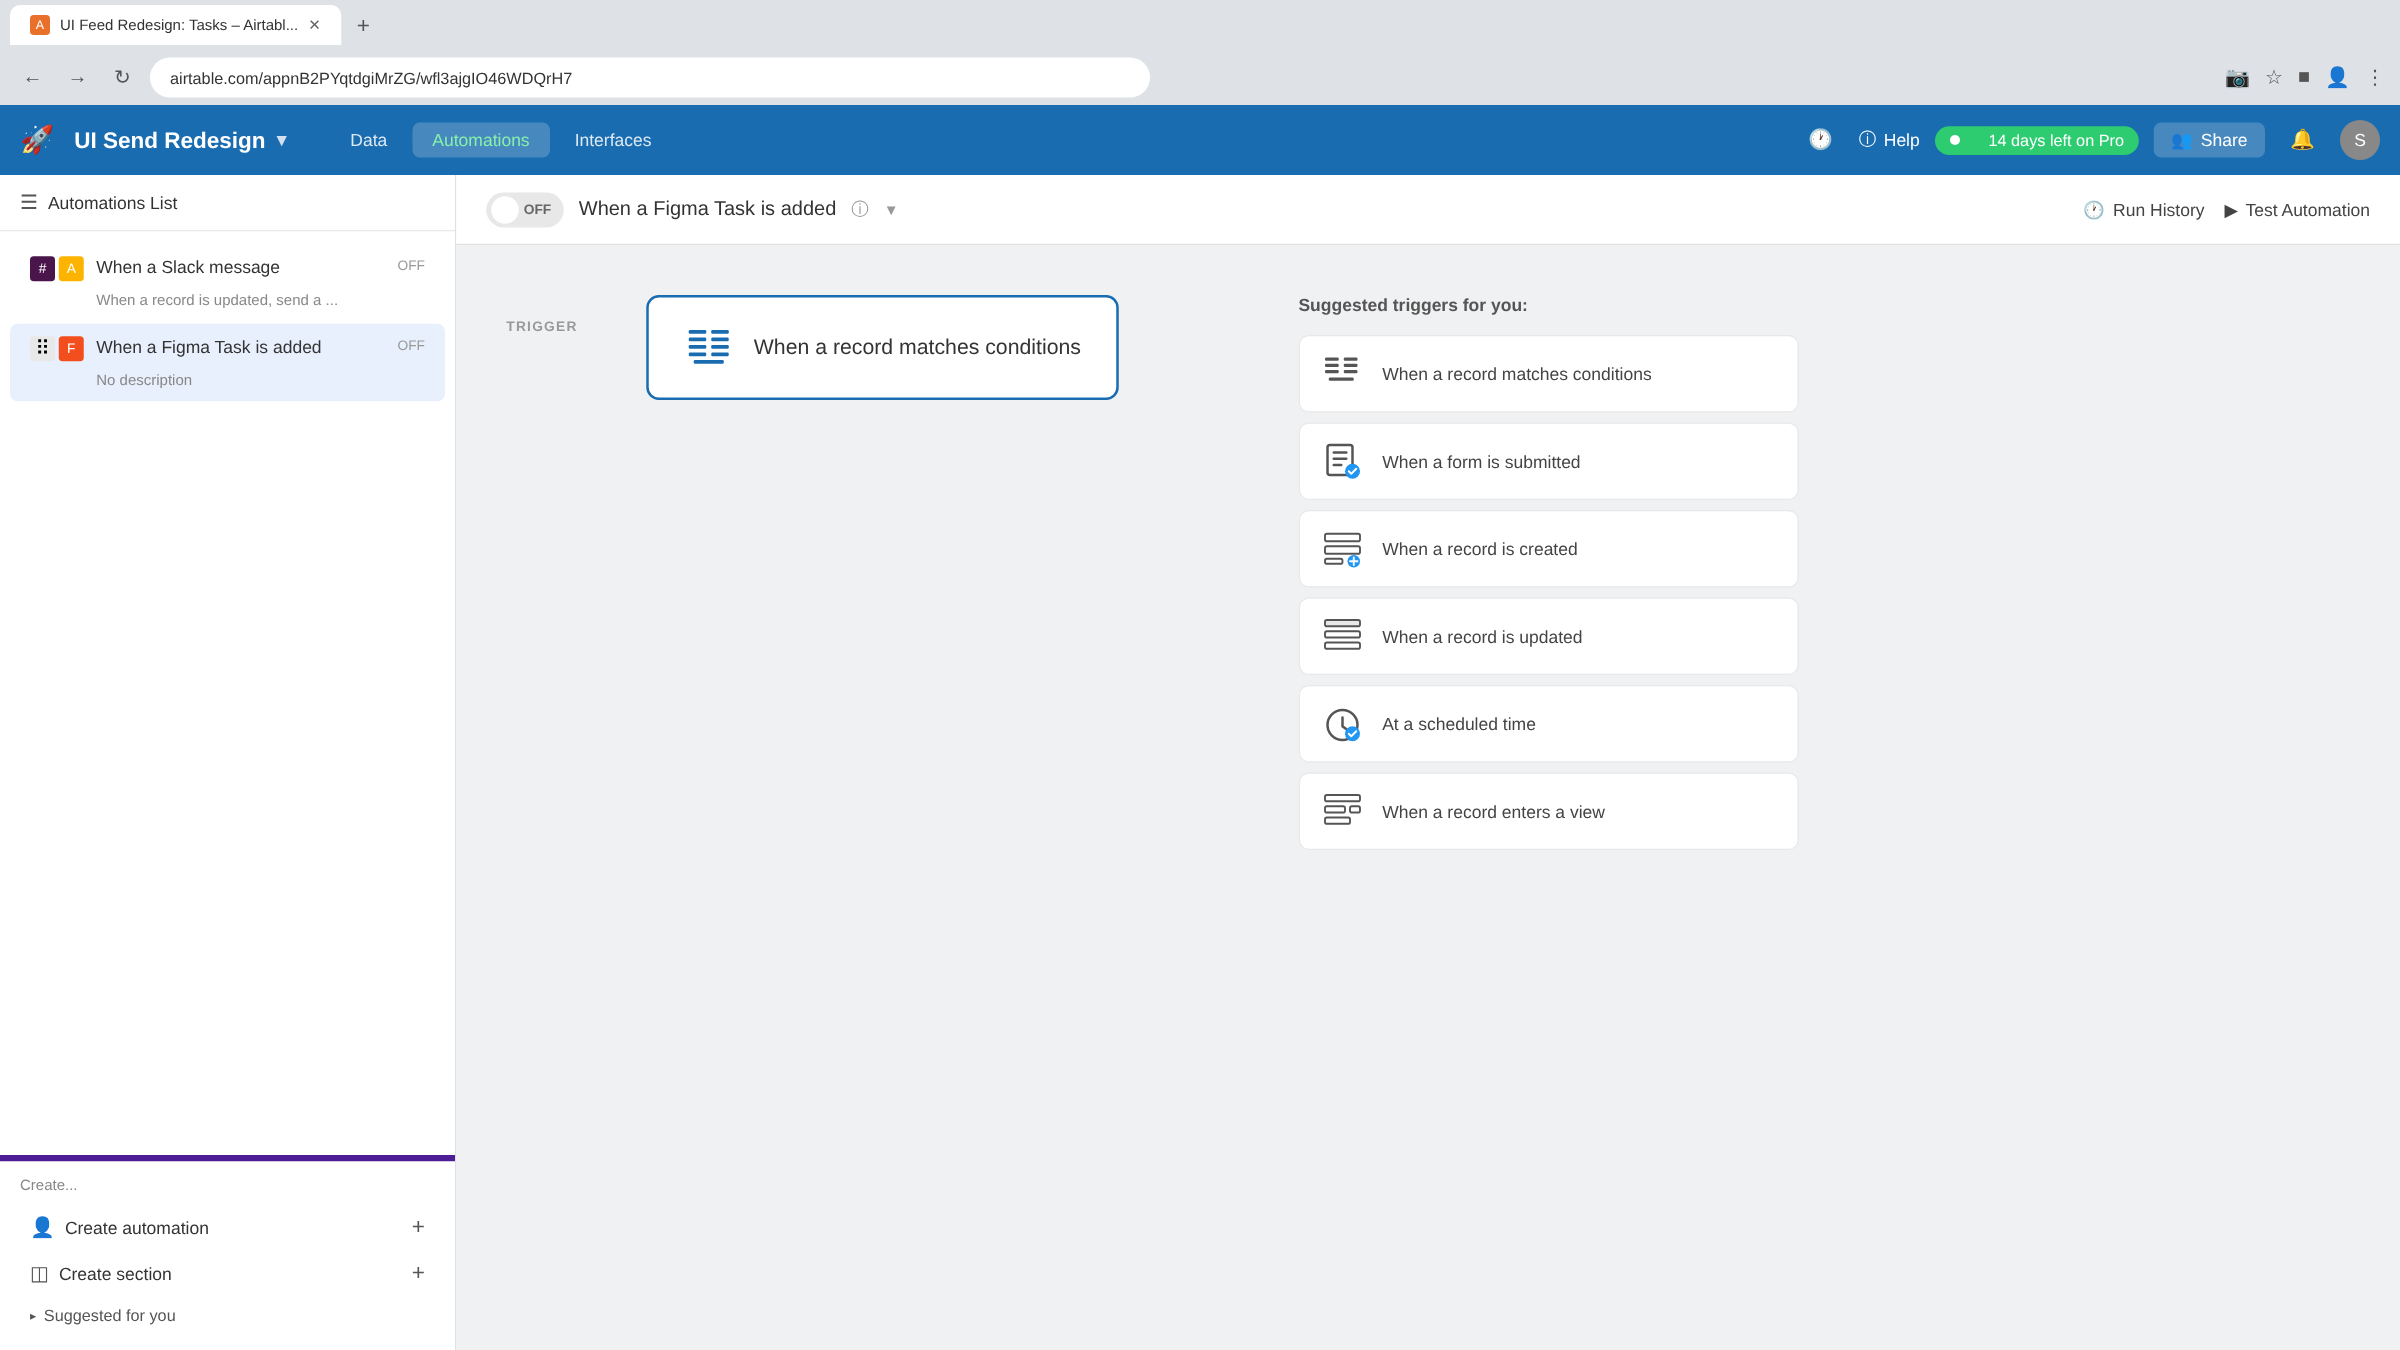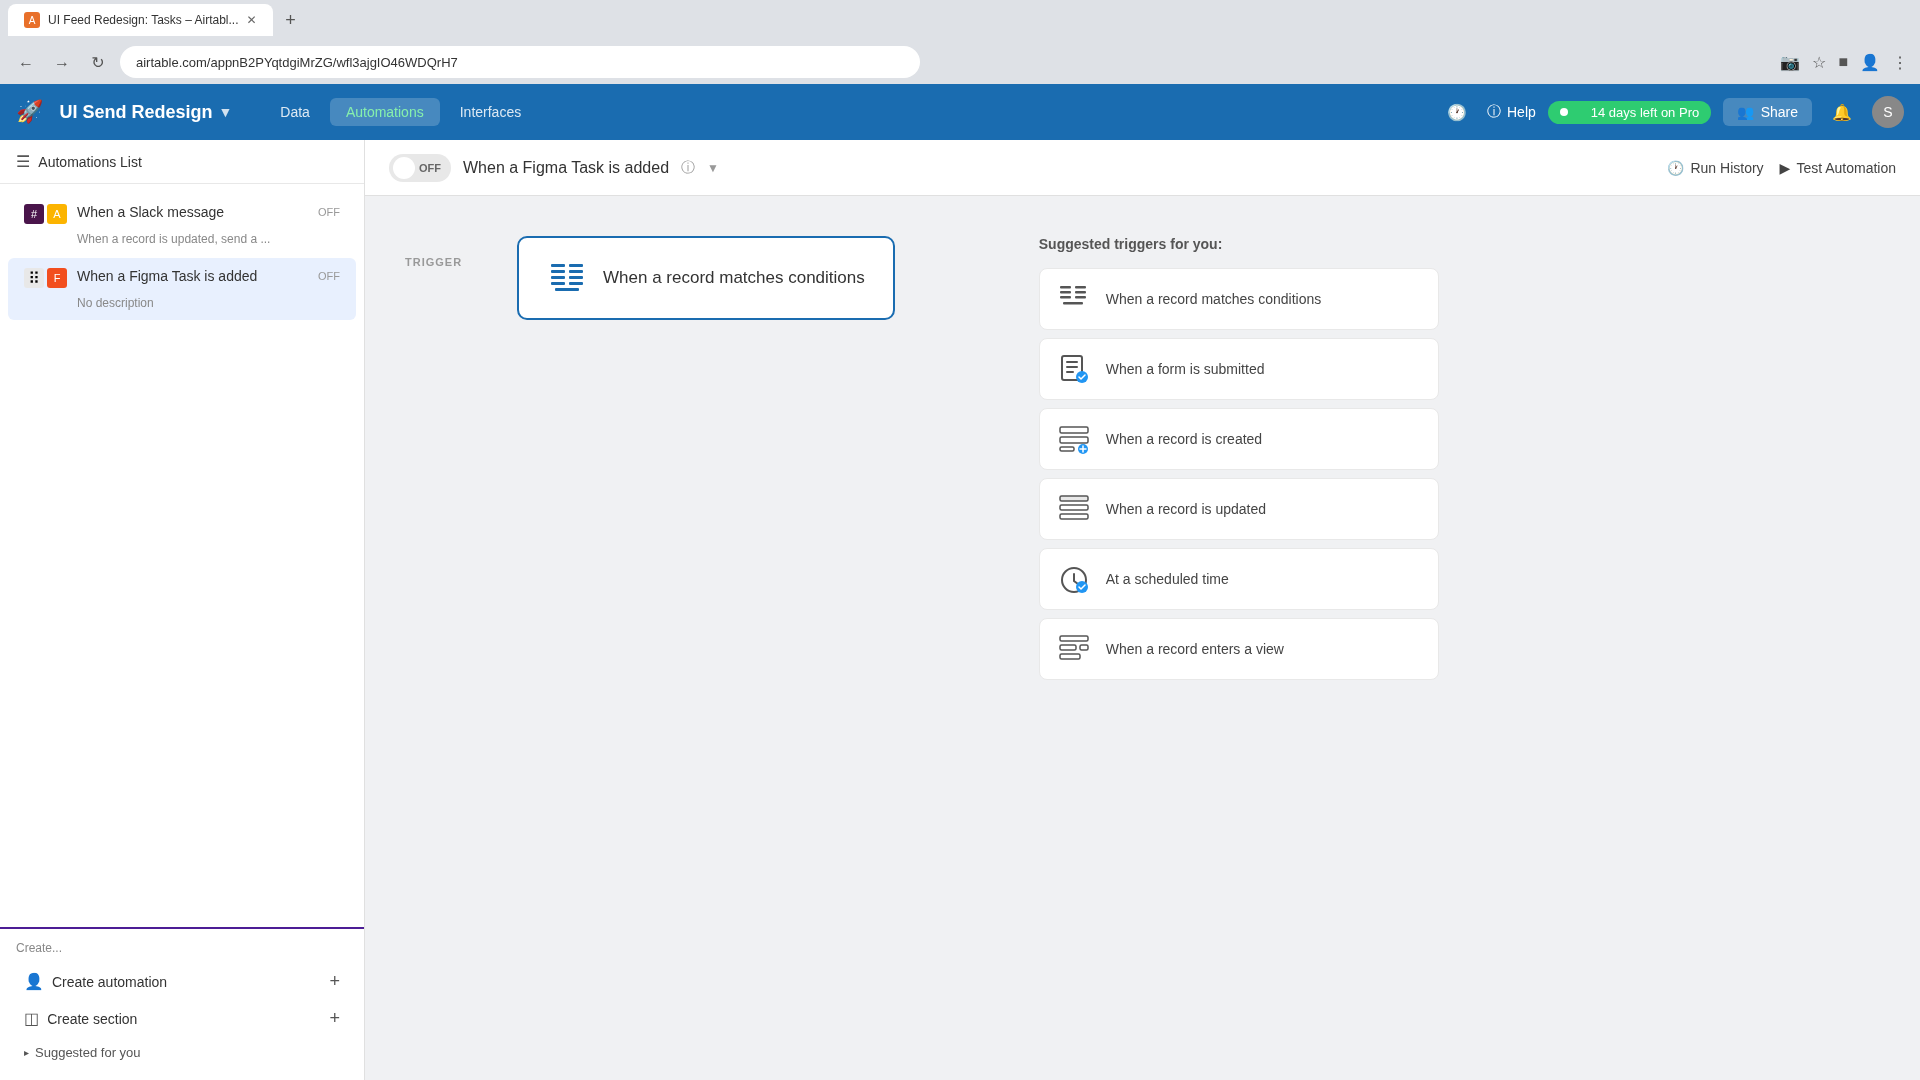--- a/index.html
+++ b/index.html
@@ -49,21 +49,21 @@
     .auto-icons { display: flex; gap: 3px; align-items: center; }
     .auto-icon { width: 20px; height: 20px; border-radius: 3px; display: flex; align-items: center; justify-content: center; font-size: 11px; }
     .auto-icon.slack { background: #4a154b; color: white; }
     .auto-icon.airtable { background: #fcb400; color: white; }
     .auto-icon.figma { background: #f24e1e; color: white; }
     .auto-info { flex: 1; }
     .auto-name { font-size: 14px; font-weight: 500; color: #333; }
     .auto-desc { font-size: 12px; color: #888; margin-top: 12px; }
     .auto-toggle { font-size: 11px; color: #999; font-weight: 500; white-space: nowrap; margin-top: 2px; }
 
-    .sidebar-footer { padding: 12px 16px; border-top: 2px solid #4c1d95; }
+    .sidebar-footer { padding: 12px 16px; border-top: 5px solid #4c1d95; }
     .create-label { font-size: 12px; color: #888; margin-bottom: 8px; }
     .create-btn { display: flex; align-items: center; gap: 8px; padding: 8px 8px; border-radius: 6px; cursor: pointer; font-size: 14px; color: #333; }
     .create-btn-icon { font-size: 16px; color: #555; }
     .create-btn-plus { margin-left: auto; font-size: 18px; color: #555; }
     .suggested-row { display: flex; align-items: center; gap: 6px; padding: 8px 8px; cursor: pointer; font-size: 13px; color: #555; }
     .suggested-caret { font-size: 10px; }
 
     
     .content-area { flex: 1; display: flex; flex-direction: column; }
     .automation-topbar { background: white; border-bottom: 1px solid #e0e0e0; display: flex; align-items: center; padding: 0 24px; height: 56px; gap: 12px; }

